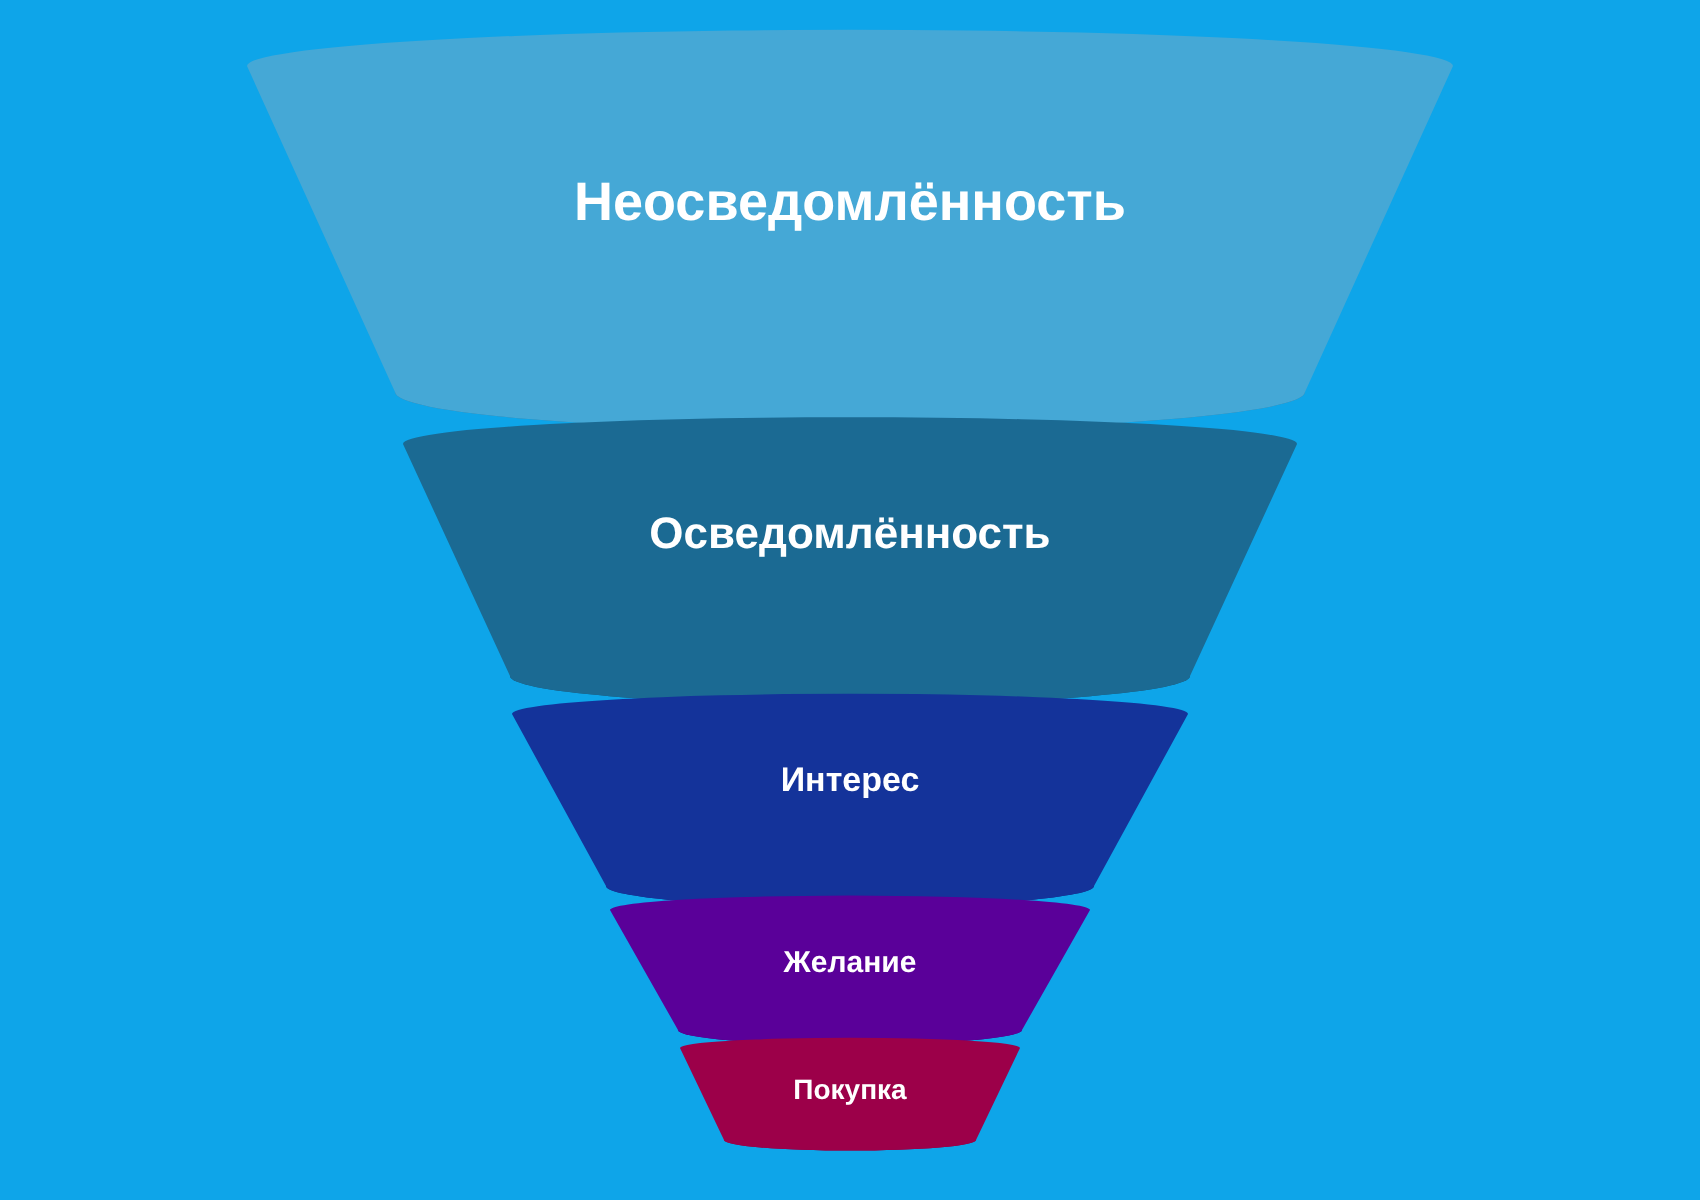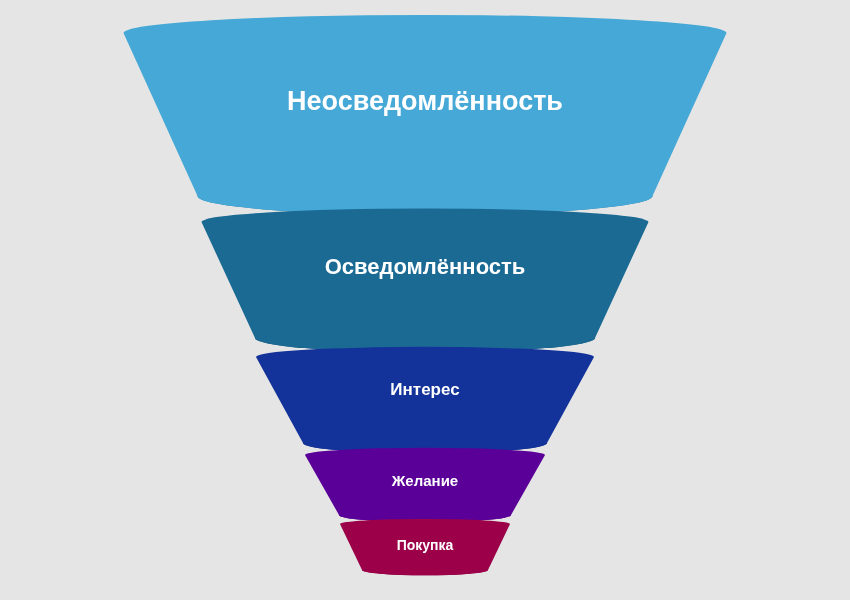--- a/index.html
+++ b/index.html
@@ -10,21 +10,21 @@
   body {
     width: 850px;
     height: 600px;
     font-family: "Liberation Sans", sans-serif;
     overflow: hidden;
   }
   #funnel-diagram {
     position: relative;
     width: 850px;
     height: 600px;
-    background: #e5e5e5;
+    background: #0ea5e9;
   }
   #funnel-svg {
     display: block;
     width: 850px;
     height: 600px;
   }
   .funnel-label {
     fill: #ffffff;
     font-family: "Liberation Sans", sans-serif;
     font-weight: 600;

